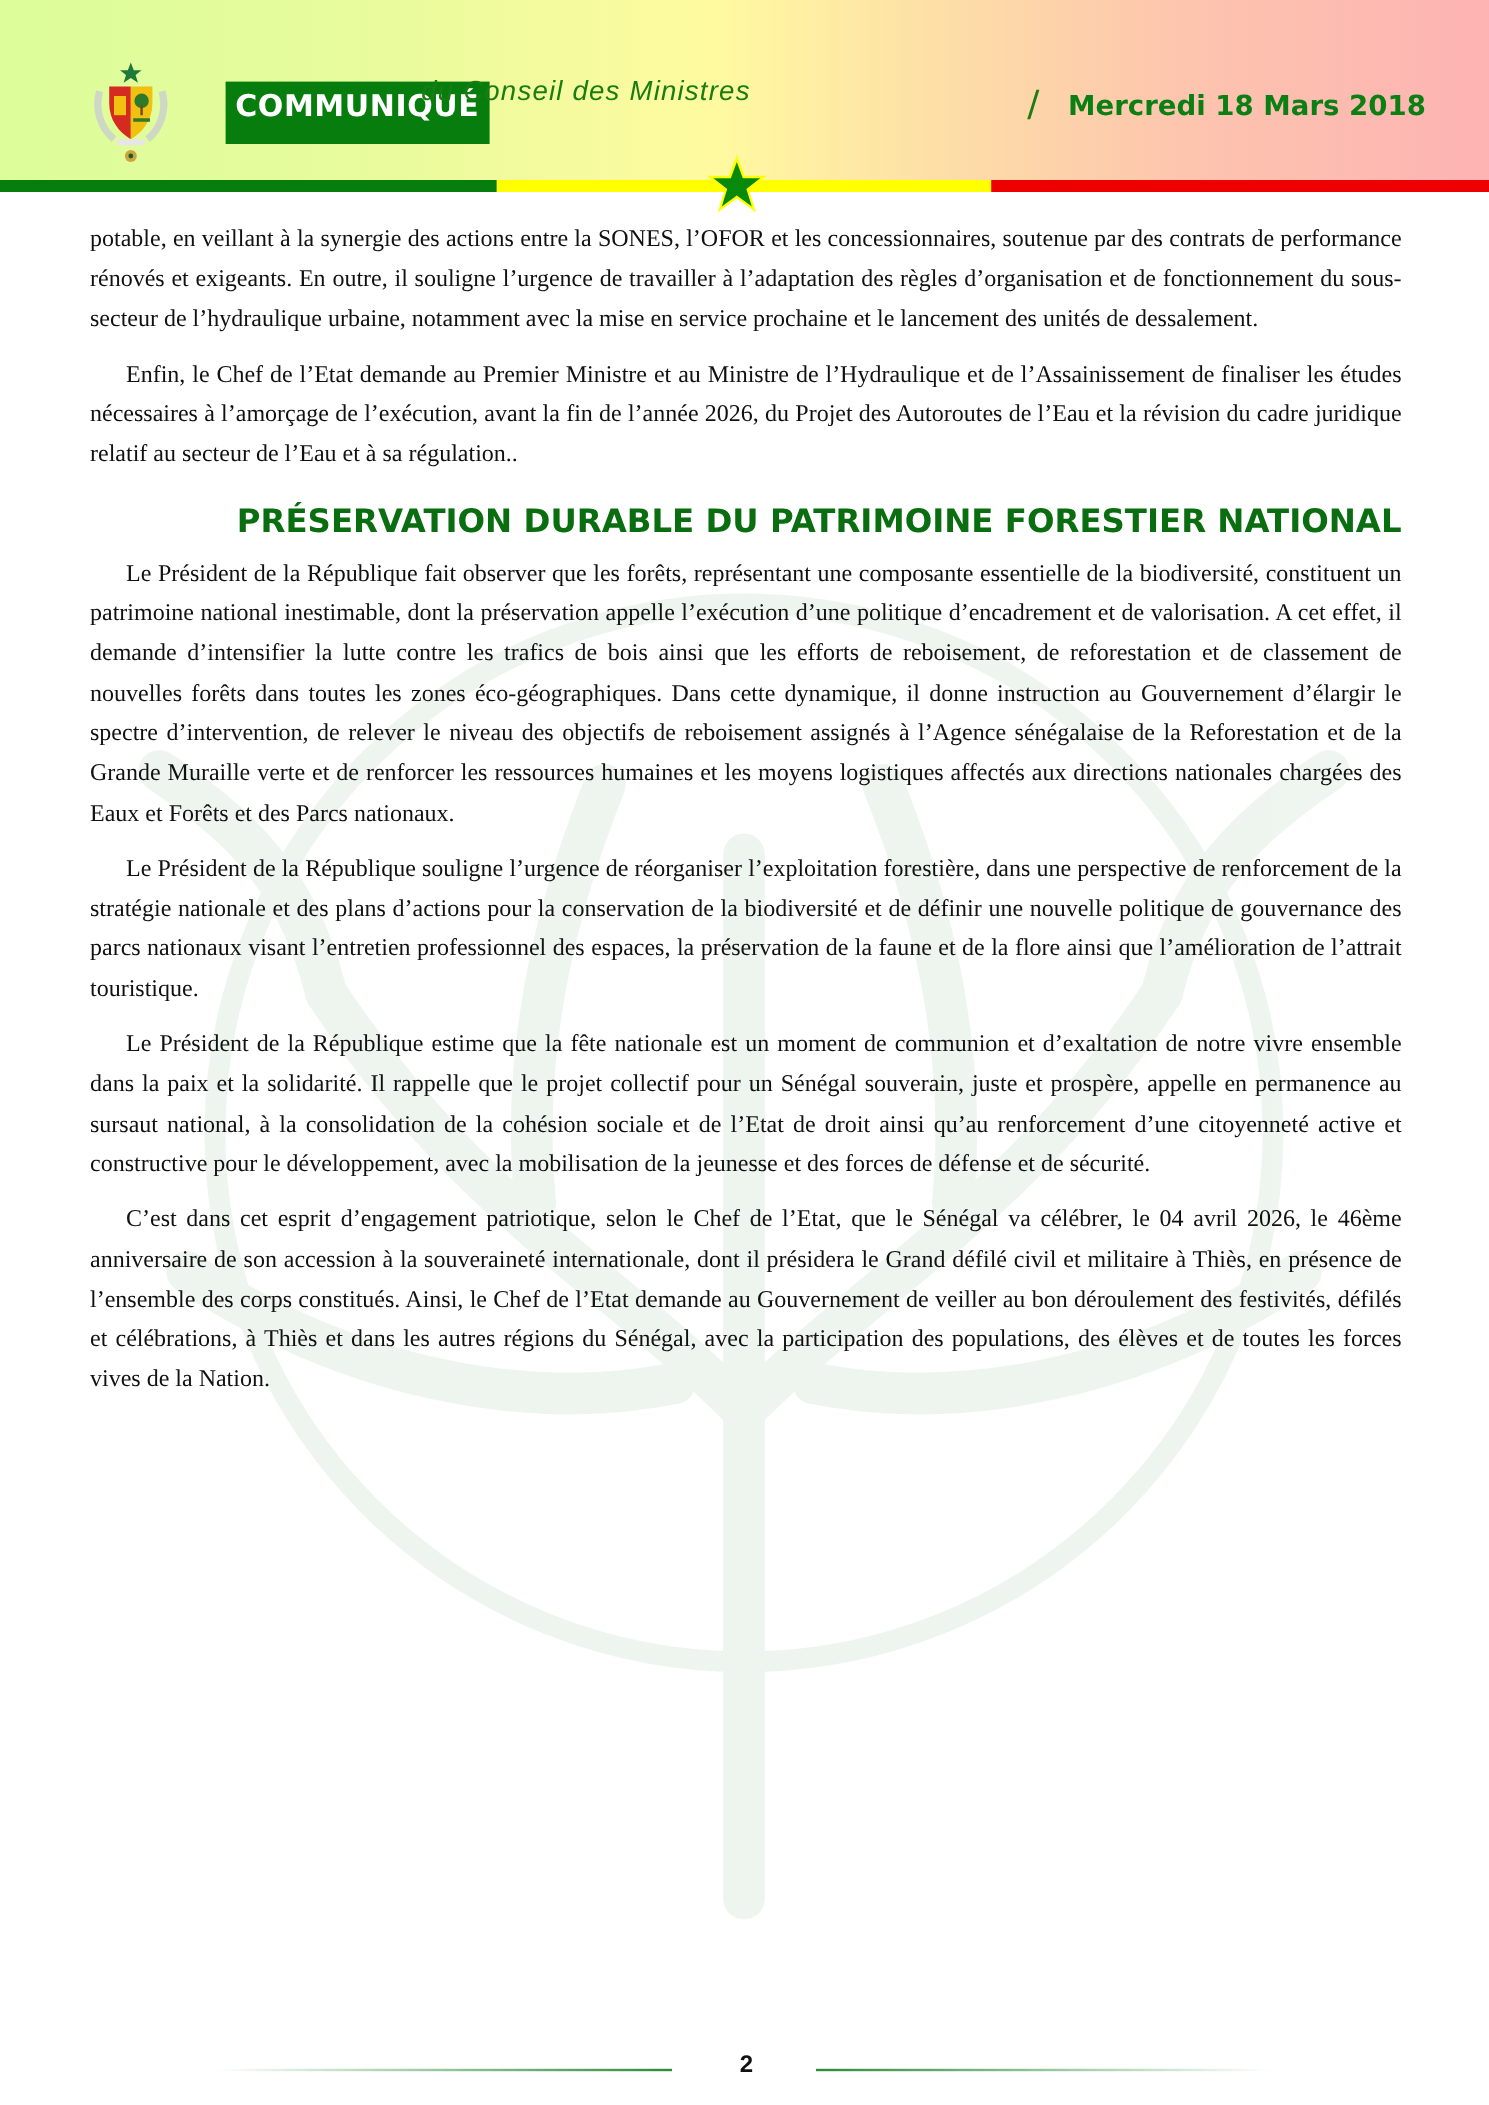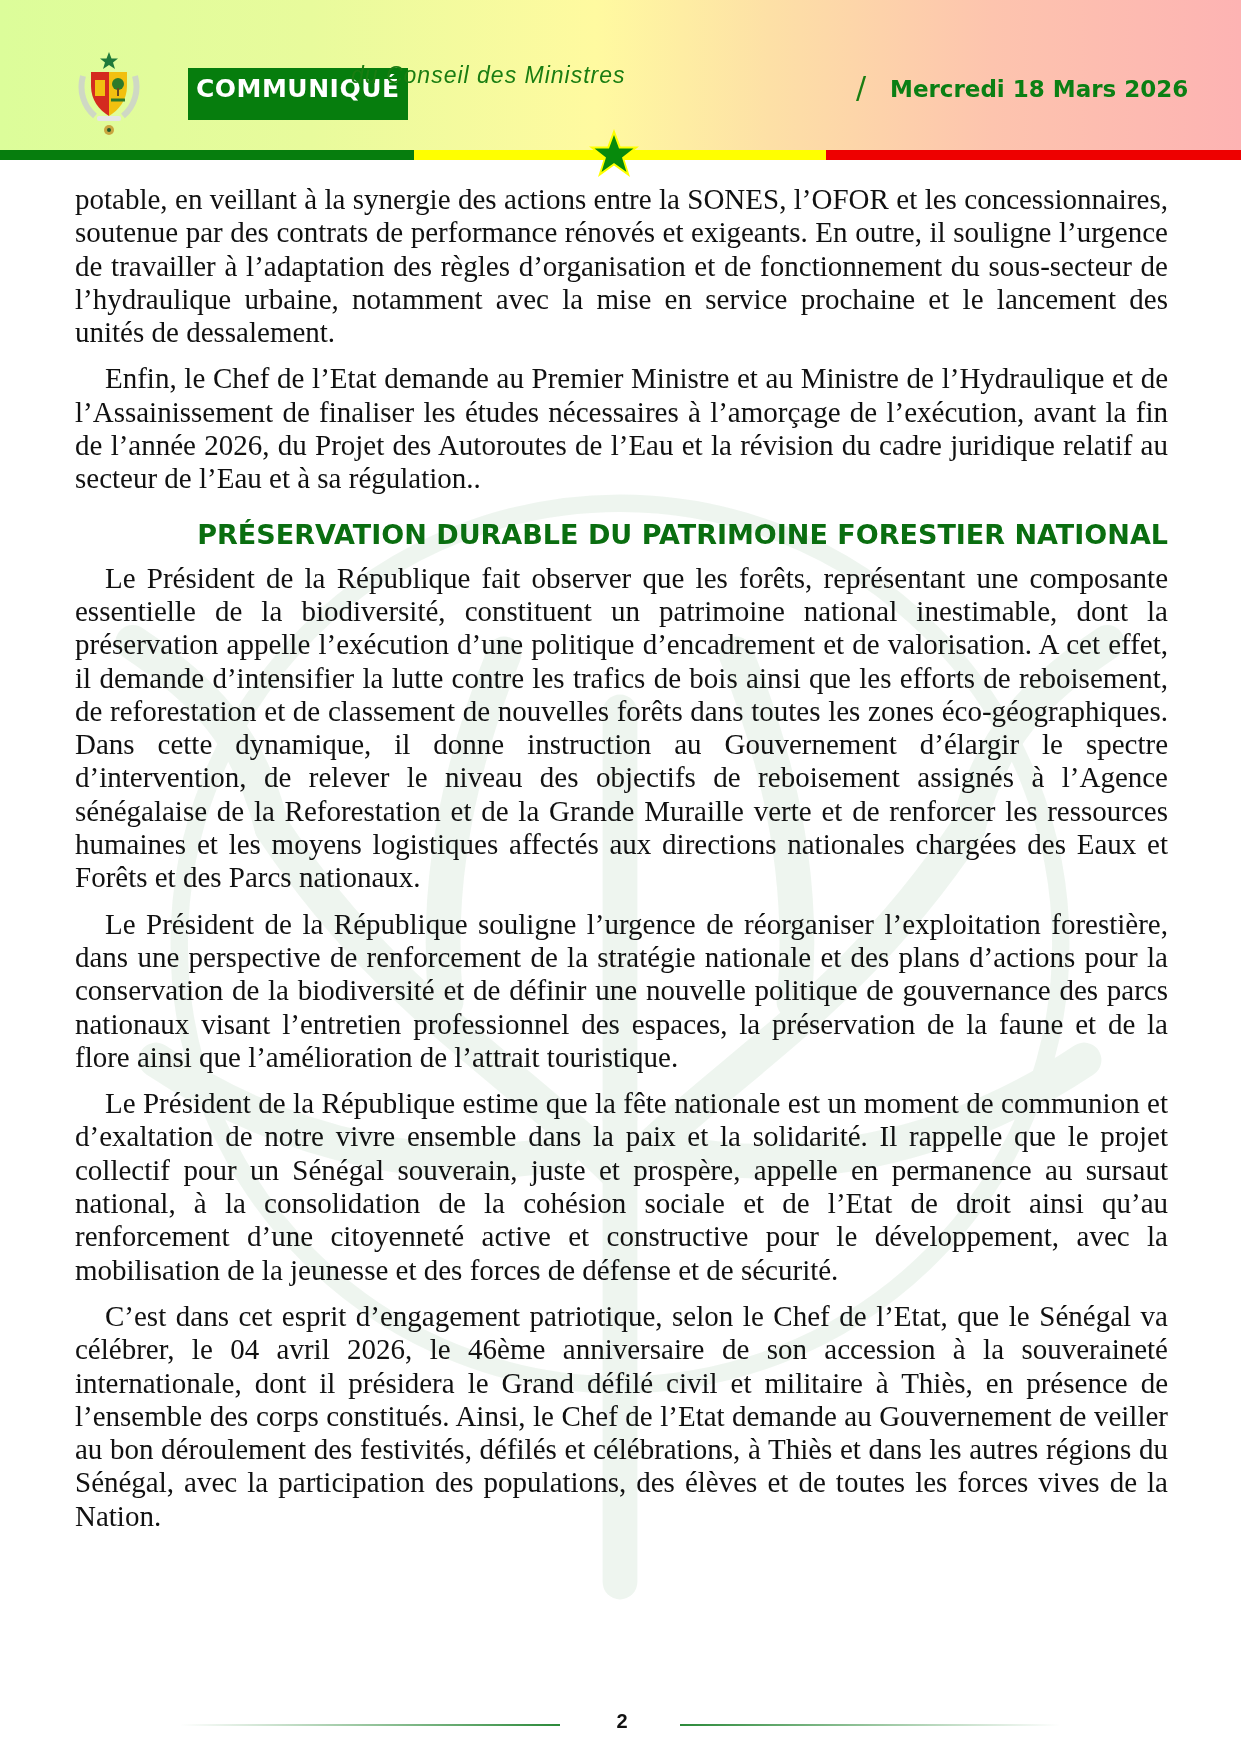--- a/index.html
+++ b/index.html
@@ -36,21 +36,21 @@
   .stripe { position: absolute; top: 150px; height: 10px; }
   .stripe.green { left: 0; width: 414px; background: #067d0d; }
   .stripe.yellow { left: 414px; width: 412px; background: #ffff00; }
   .stripe.red { left: 826px; width: 415px; background: #ee0000; }
   .star { position: absolute; left: 588px; top: 128px; width: 52px; height: 52px; }
 
   .watermark { position: absolute; left: 40px; top: 480px; width: 1160px; height: 1160px; opacity: 0.07; }
 
   .content { position: absolute; left: 75px; top: 183px; width: 1093px; }
   p.para {
-    margin: 0 0 13px 0; font-size: 29px; line-height: 33.3px; text-align: justify;
+    margin: 0 0 13px 0; font-size: 20px; line-height: 33.3px; text-align: justify;
     text-indent: 30px; hyphens: none;
   }
   p.para.noindent { text-indent: 0; }
   h2.section {
     margin: 22px 0 10px 0; text-align: right; color: #0a6e10;
     font-family: "DejaVu Sans", sans-serif; font-weight: bold; font-size: 27px;
     line-height: 34px; letter-spacing: 0px; text-transform: uppercase;
   }
   .footer { position: absolute; top: 1710px; left: 0; width: 1241px; height: 30px; }
   .footer .line-l { position: absolute; left: 180px; top: 14px; width: 380px; height: 2px;
@@ -74,21 +74,21 @@
     <circle cx="41" cy="34" r="6" fill="#2d7a2a"></circle>
     <rect x="40" y="38" width="2" height="8" fill="#6b4a1e"></rect>
     <path d="M34 50 H48" stroke="#2d7a2a" stroke-width="3"></path>
     <rect x="20" y="66" width="24" height="5" rx="2" fill="#e6e6e6"></rect>
     <circle cx="32" cy="80" r="5" fill="#c9a640"></circle>
     <circle cx="32" cy="80" r="2" fill="#1f5a2a"></circle>
   </svg>
   <div class="comm-box">COMMUNIQUÉ</div>
   <div class="script">du Conseil des Ministres</div>
   <div class="slash">/</div>
-  <div class="date">Mercredi 18 Mars 2026</div>
+  <div class="date">Mercredi 18 Mars 2018</div>
 </div>
 <div class="stripe green"></div>
 <div class="stripe yellow"></div>
 <div class="stripe red"></div>
 <svg class="star" viewBox="0 0 52 52">
   <polygon points="26,1 32.5,18.5 51,18.5 36,30 42,49 26,37.5 10,49 16,30 1,18.5 19.5,18.5" fill="#ffff00"></polygon>
   <polygon points="26,7 31,20.5 45.5,20.5 34,29.5 38.5,44 26,35 13.5,44 18,29.5 6.5,20.5 21,20.5" fill="#078a0c"></polygon>
 </svg>
 
 <svg class="watermark" viewBox="0 0 100 100">

